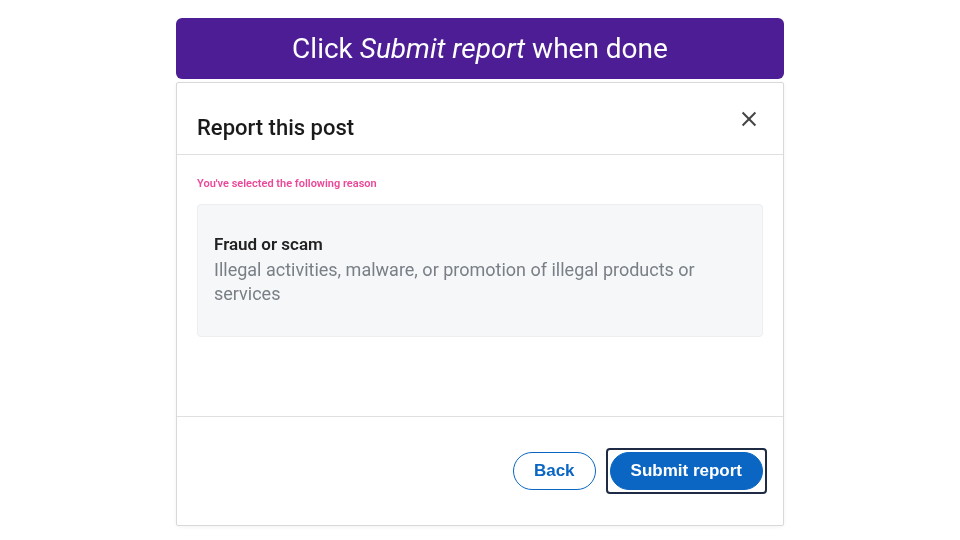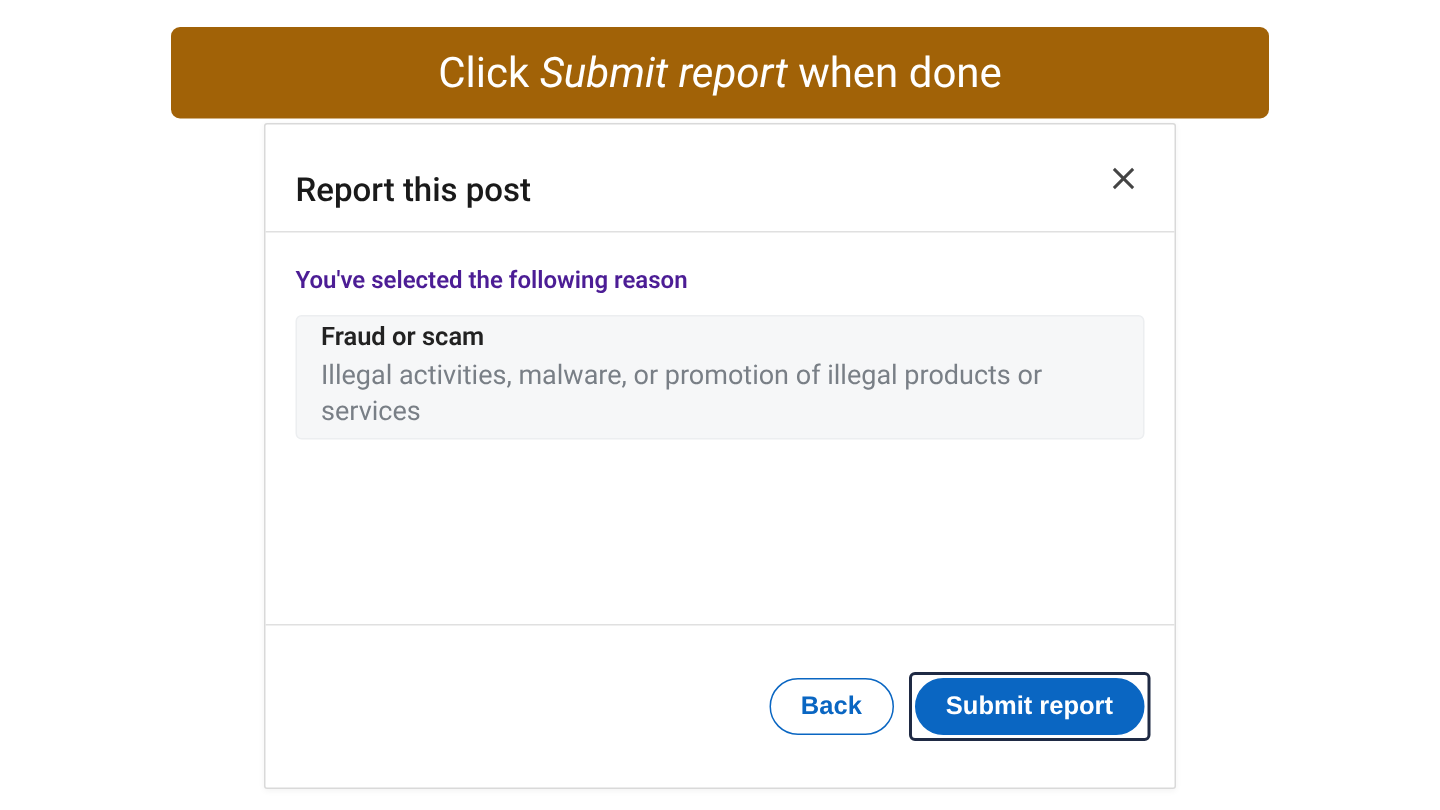--- a/index.html
+++ b/index.html
@@ -12,22 +12,22 @@
       height: 540px;
       background: #ffffff;
       font-family: -apple-system, BlinkMacSystemFont, "Segoe UI", Roboto, Helvetica, Arial, sans-serif;
       position: relative;
     }
     .banner {
       position: absolute;
       top: 18px;
       left: 50%;
       transform: translateX(-50%);
-      width: 732px;
-      background: #a16207;
+      width: 608px;
+      background: #4c1d95;
       color: #ffffff;
       border-radius: 6px;
       padding: 14px 20px;
       font-size: 28px;
       text-align: center;
       font-weight: 400;
       z-index: 2;
     }
     .banner .italic {
       font-style: italic;
@@ -72,30 +72,30 @@
       width: 22px;
       height: 22px;
       stroke: #444;
       stroke-width: 2.2;
     }
     .modal-body {
       padding: 22px 20px 10px 20px;
       flex: 1;
     }
     .subtitle {
-      font-size: 16px;
+      font-size: 11px;
       font-weight: 600;
-      color: #4c1d95;
+      color: #ec4899;
       margin-bottom: 14px;
     }
     .reason-card {
       background: #f6f7f8;
       border: 1px solid #eceef0;
       border-radius: 4px;
-      padding: 4px 16px;
+      padding: 29px 16px;
     }
     .reason-name {
       font-size: 17px;
       font-weight: 600;
       color: #222;
       margin-bottom: 4px;
     }
     .reason-desc {
       font-size: 18px;
       color: #797f86;

